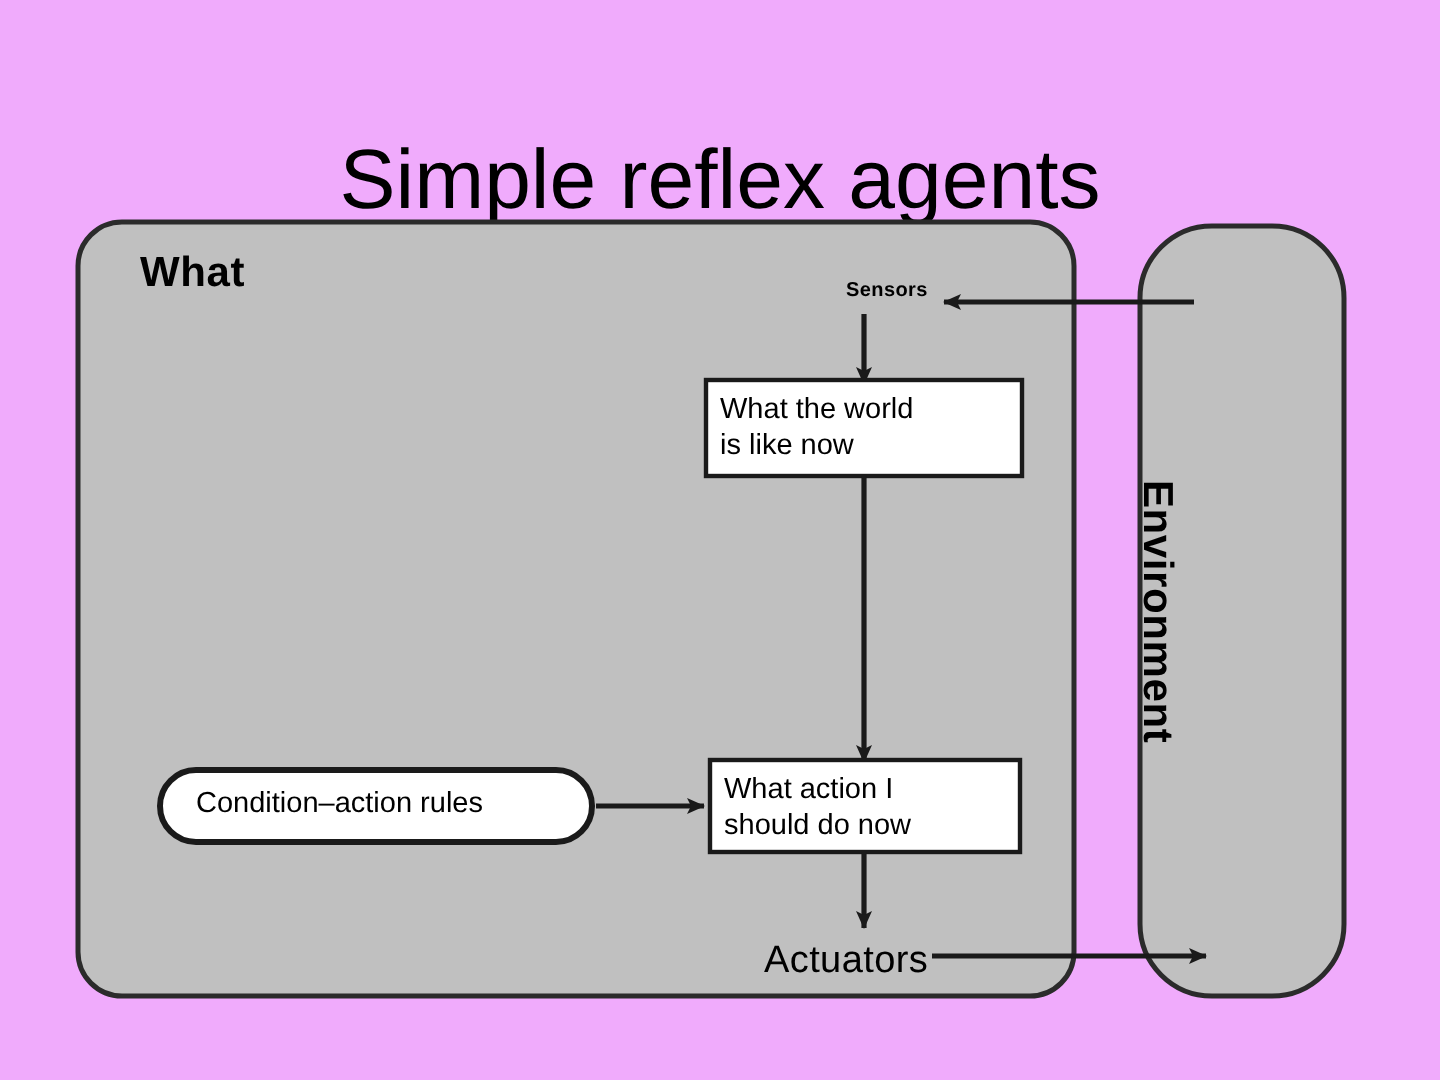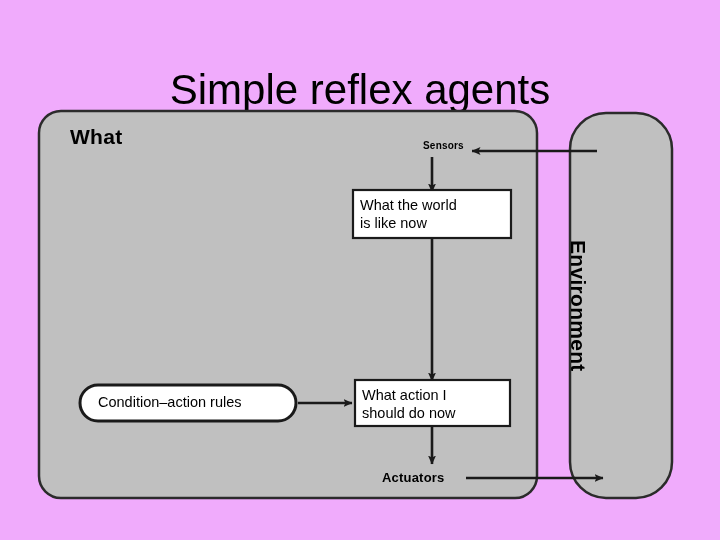--- a/index.html
+++ b/index.html
@@ -73,22 +73,22 @@
     top: 140px;
     font-size: 10px;
     font-weight: bold;
     letter-spacing: 0.2px;
     margin-left: 32px;
   }
 
   #actuators-label {
     left: 382px;
     top: 470px;
-    font-size: 13px;
-    font-weight: bold;
+    font-size: 19px;
+    font-weight: normal;
     letter-spacing: 0.2px;
   }
 
   #environment-label {
     left: 590px;
     top: 240px;
     font-size: 21px;
     font-weight: bold;
     letter-spacing: 0.3px;
     transform: rotate(90deg);

